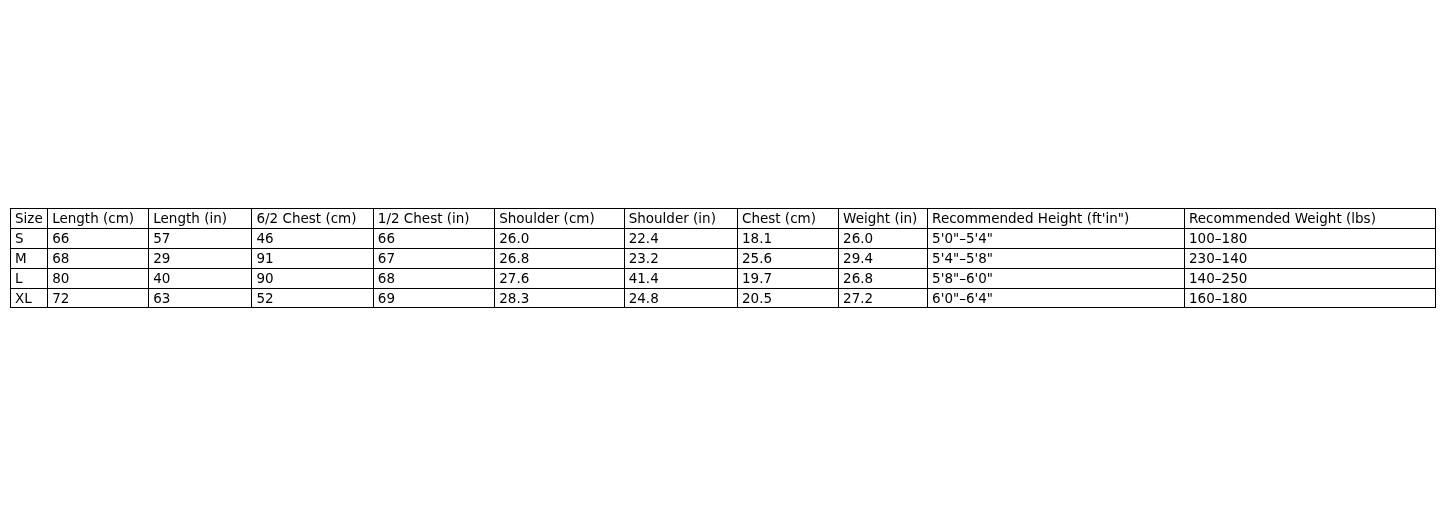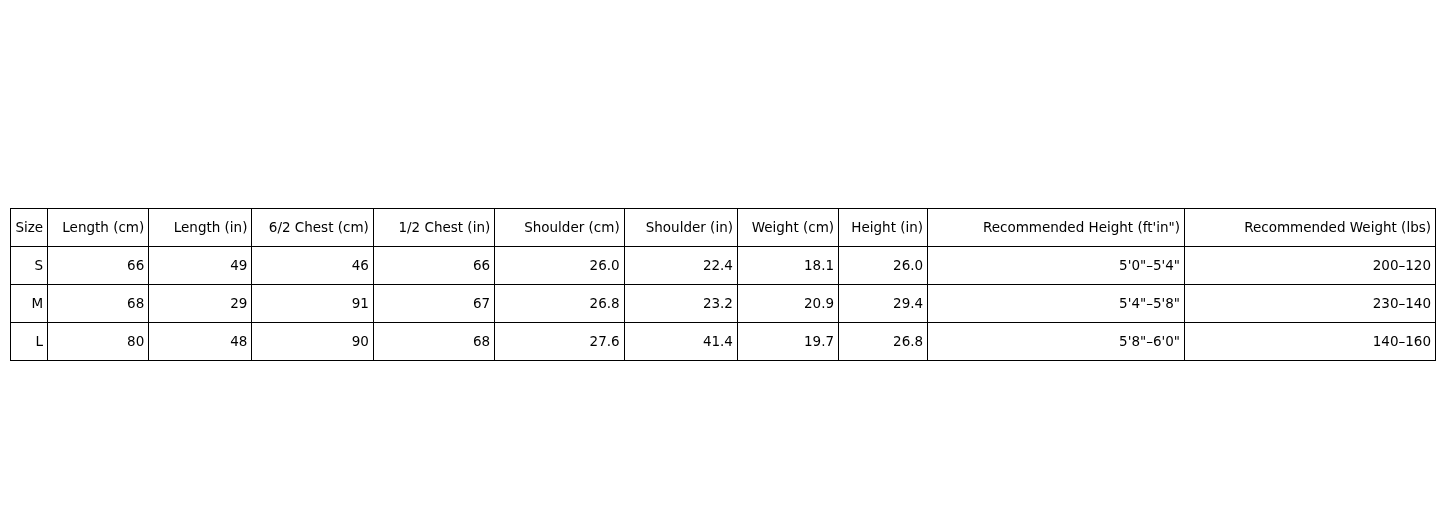--- a/index.html
+++ b/index.html
@@ -23,22 +23,22 @@
   }
   table.size-table {
     border-collapse: collapse;
     width: 100%;
     font-size: 13.5px;
     line-height: 1.25;
   }
   table.size-table th,
   table.size-table td {
     border: 1px solid #000000;
-    text-align: right;
-    padding: 10px 4px;
+    text-align: left;
+    padding: 1px 4px;
     font-weight: normal;
     white-space: nowrap;
   }
   table.size-table th {
     font-weight: normal;
   }
   
   .col-size      { width: 34px; }
   .col-lencm     { width: 100px; }
   .col-lenin     { width: 102px; }
@@ -71,61 +71,74 @@
     </colgroup>
     <thead>
       <tr>
         <th>Size</th>
         <th>Length (cm)</th>
         <th>Length (in)</th>
         <th>6/2 Chest (cm)</th>
         <th>1/2 Chest (in)</th>
         <th>Shoulder (cm)</th>
         <th>Shoulder (in)</th>
-        <th>Weight (cm)</th>
-        <th>Height (in)</th>
+        <th>Chest (cm)</th>
+        <th>Weight (in)</th>
         <th>Recommended Height (ft'in")</th>
         <th>Recommended Weight (lbs)</th>
       </tr>
     </thead>
     <tbody>
       <tr>
         <td>S</td>
         <td>66</td>
-        <td>49</td>
+        <td>57</td>
         <td>46</td>
         <td>66</td>
         <td>26.0</td>
         <td>22.4</td>
         <td>18.1</td>
         <td>26.0</td>
         <td>5'0"–5'4"</td>
-        <td>200–120</td>
+        <td>100–180</td>
       </tr>
       <tr>
         <td>M</td>
         <td>68</td>
         <td>29</td>
         <td>91</td>
         <td>67</td>
         <td>26.8</td>
         <td>23.2</td>
-        <td>20.9</td>
+        <td>25.6</td>
         <td>29.4</td>
         <td>5'4"–5'8"</td>
         <td>230–140</td>
       </tr>
       <tr>
         <td>L</td>
         <td>80</td>
-        <td>48</td>
+        <td>40</td>
         <td>90</td>
         <td>68</td>
         <td>27.6</td>
         <td>41.4</td>
         <td>19.7</td>
         <td>26.8</td>
         <td>5'8"–6'0"</td>
-        <td>140–160</td>
+        <td>140–250</td>
+      </tr>
+      <tr>
+        <td>XL</td>
+        <td>72</td>
+        <td>63</td>
+        <td>52</td>
+        <td>69</td>
+        <td>28.3</td>
+        <td>24.8</td>
+        <td>20.5</td>
+        <td>27.2</td>
+        <td>6'0"–6'4"</td>
+        <td>160–180</td>
       </tr>
     </tbody>
   </table>
 </div>
 
 </body></html>

